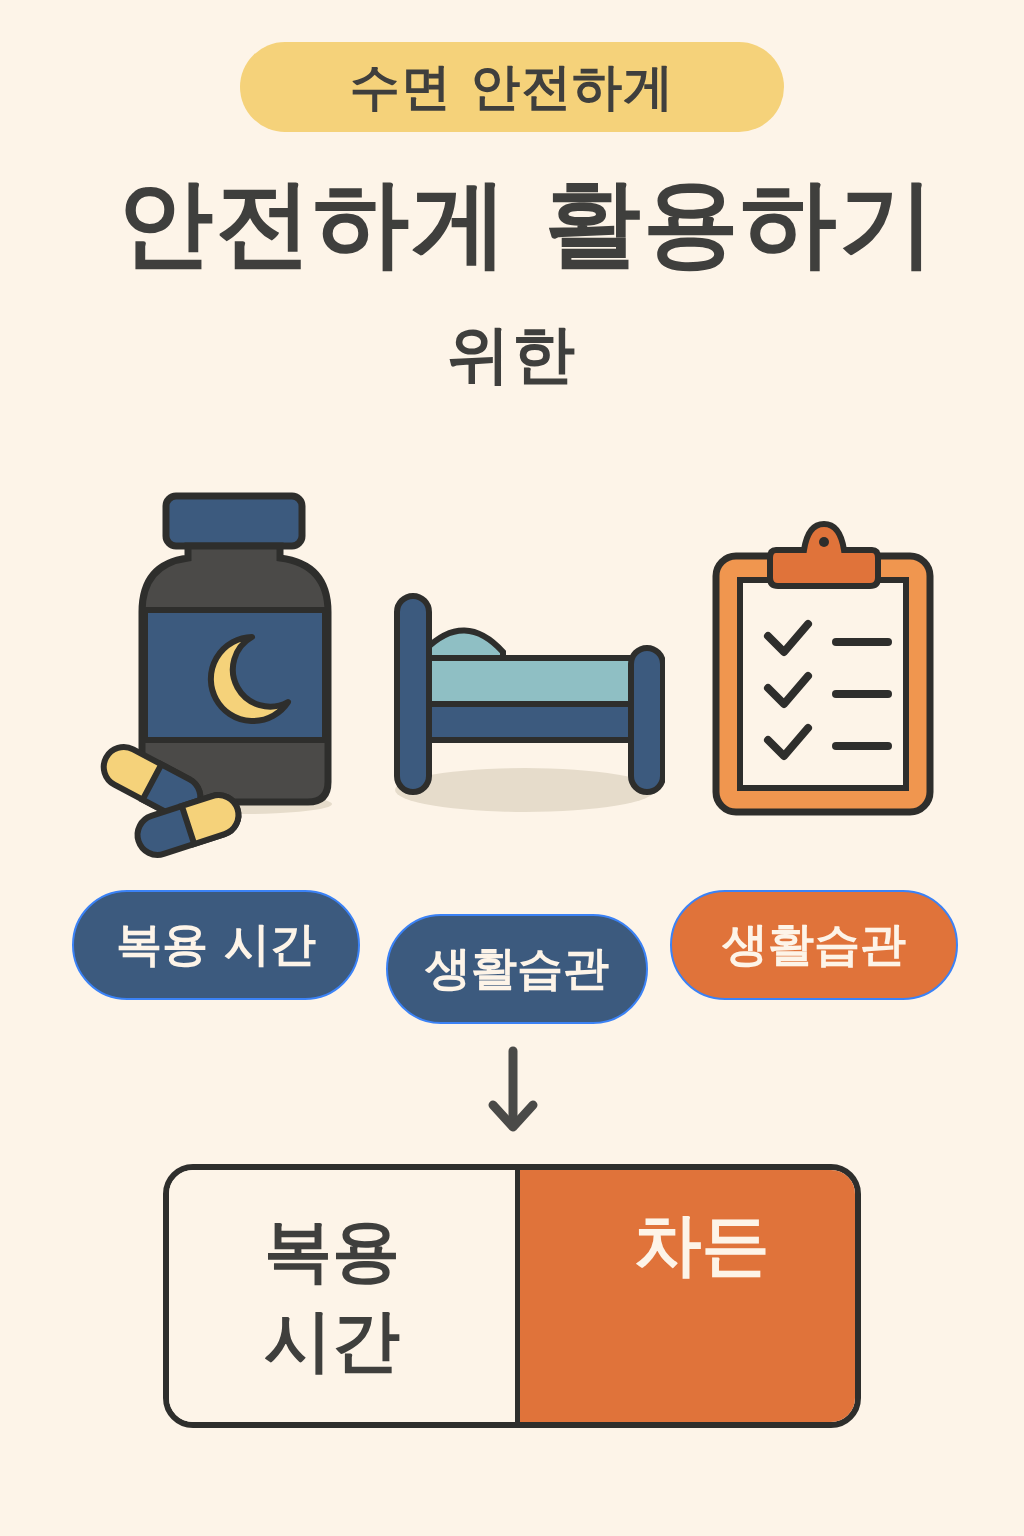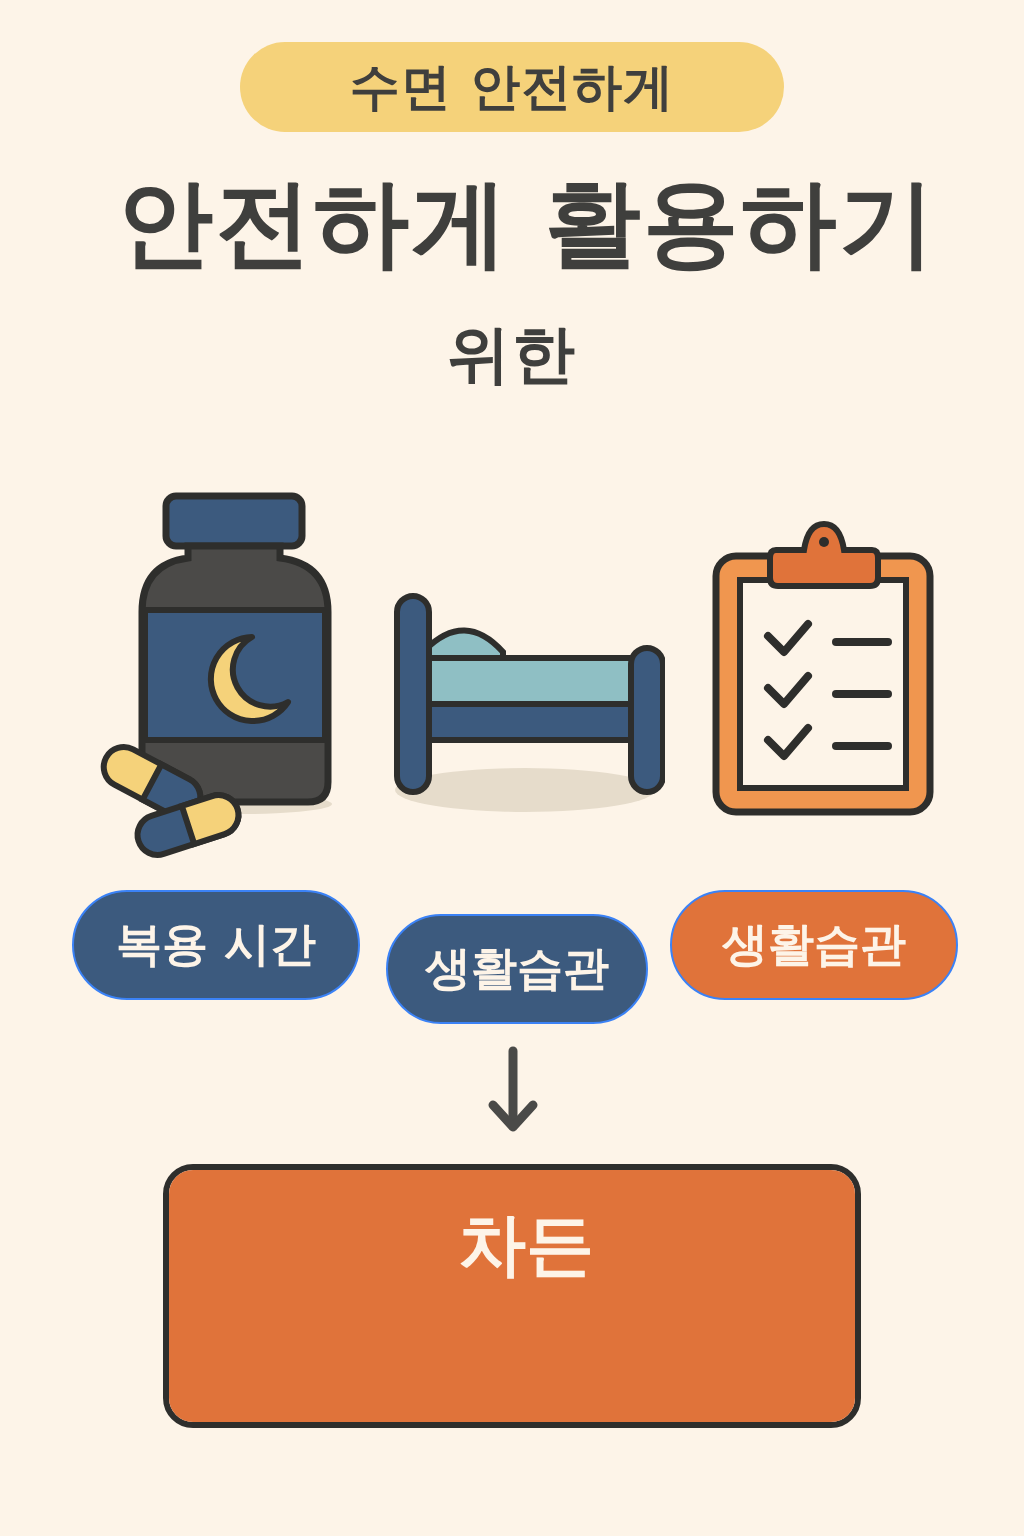--- a/index.html
+++ b/index.html
@@ -134,16 +134,22 @@
 <div class="arrow">
   <svg width="56" height="90" viewBox="0 0 56 90">
     <g stroke="#4a4a48" stroke-width="9" fill="none" stroke-linecap="round" stroke-linejoin="round">
       <line x1="28" y1="6" x2="28" y2="80"></line>
       <path d="M8,60 L28,82 L48,60"></path>
     </g>
   </svg>
 </div>
 
 <div class="result-box">
+  <div class="result-left">
+    <div class="result-left-text">
+      <div>복용</div>
+      <div>시간</div>
+    </div>
+  </div>
   <div class="result-right">
     <div class="result-right-text">차든</div>
   </div>
 </div>
 
 </body></html>

